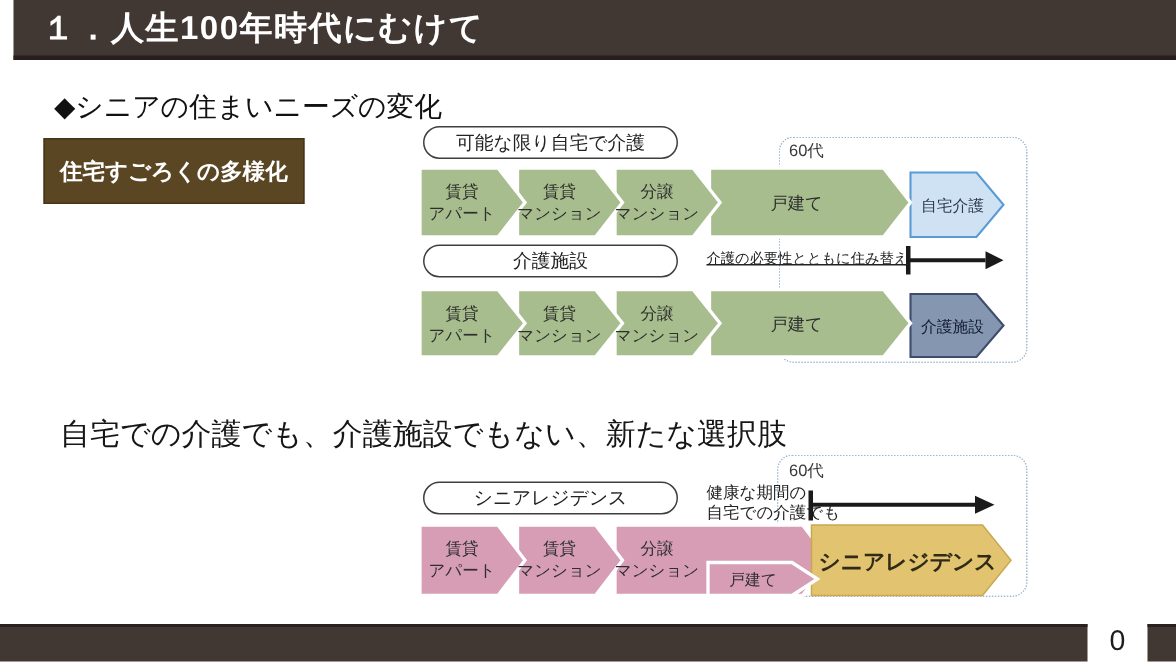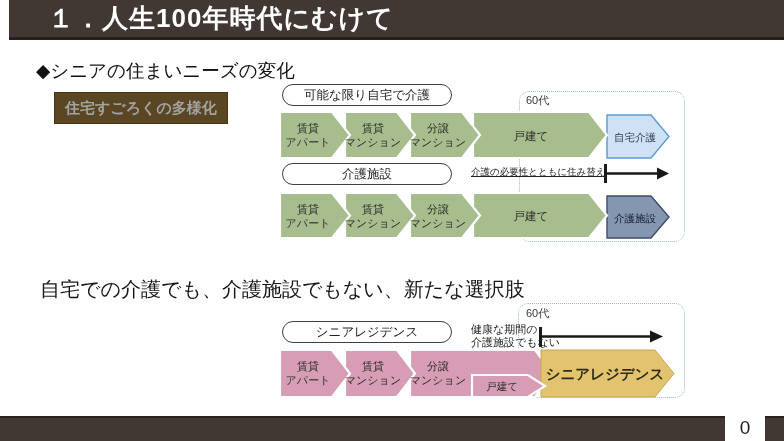--- a/index.html
+++ b/index.html
@@ -7,26 +7,26 @@
   body {
     position:relative; background:#ffffff; overflow:hidden;
     font-family:"Liberation Sans","DejaVu Sans",sans-serif;
     -webkit-font-smoothing:antialiased;
   }
   .abs { position:absolute; }
 
   
   .header-bar { left:9px; right:0; top:0; height:40px; background:#413733;
     border-bottom:3px solid #261f1d; display:flex; align-items:center; }
-  .header-title { color:#ffffff; font-size:26px; font-weight:bold; margin-left:39px;
+  .header-title { color:#ffffff; font-size:22px; font-weight:bold; margin-left:19px;
     letter-spacing:1px; white-space:nowrap; }
 
   
   .heading { left:36px; top:58px; font-size:18.5px; color:#111111; white-space:nowrap; }
-  .badge { left:54px; top:92px; height:32px; background:#5a4623; color:#a3a3a3;
+  .badge { left:29px; top:92px; height:44px; background:#5a4623; color:#ffffff;
     font-size:15px; font-weight:bold; display:flex; align-items:center;
     padding:0 10px; white-space:nowrap; border:1px solid #463517; }
   .statement { left:40px; top:276px; font-size:20px; color:#161616; white-space:nowrap; }
 
   
   .dashed-box { border:1.5px dotted #9bb7d4; border-radius:10px; background:transparent; }
   .box-a { left:519px; top:91px; width:166px; height:151px; }
   .box-b { left:518px; top:303px; width:167px; height:95px; }
   .age-label { font-size:11px; color:#3a3a3a; white-space:nowrap; }
   .age-a { left:526px; top:93px; }
@@ -135,18 +135,18 @@
 
 <div class="abs pill pill-1">可能な限り自宅で介護</div>
 <div class="abs pill pill-2">介護施設</div>
 <div class="abs pill pill-3">シニアレジデンス</div>
 
 <div class="abs age-label age-a">60代</div>
 <div class="abs age-label age-b">60代</div>
 <div class="abs note-1">介護の必要性とともに住み替え</div>
 <div class="abs note-2">
   <div>健康な期間の</div>
-  <div>介護施設でもない</div>
+  <div>自宅での介護でも</div>
 </div>
 
 <div class="abs footer-left"></div>
 <div class="abs page-number">0</div>
 <div class="abs footer-right"></div>
 
 </body></html>

